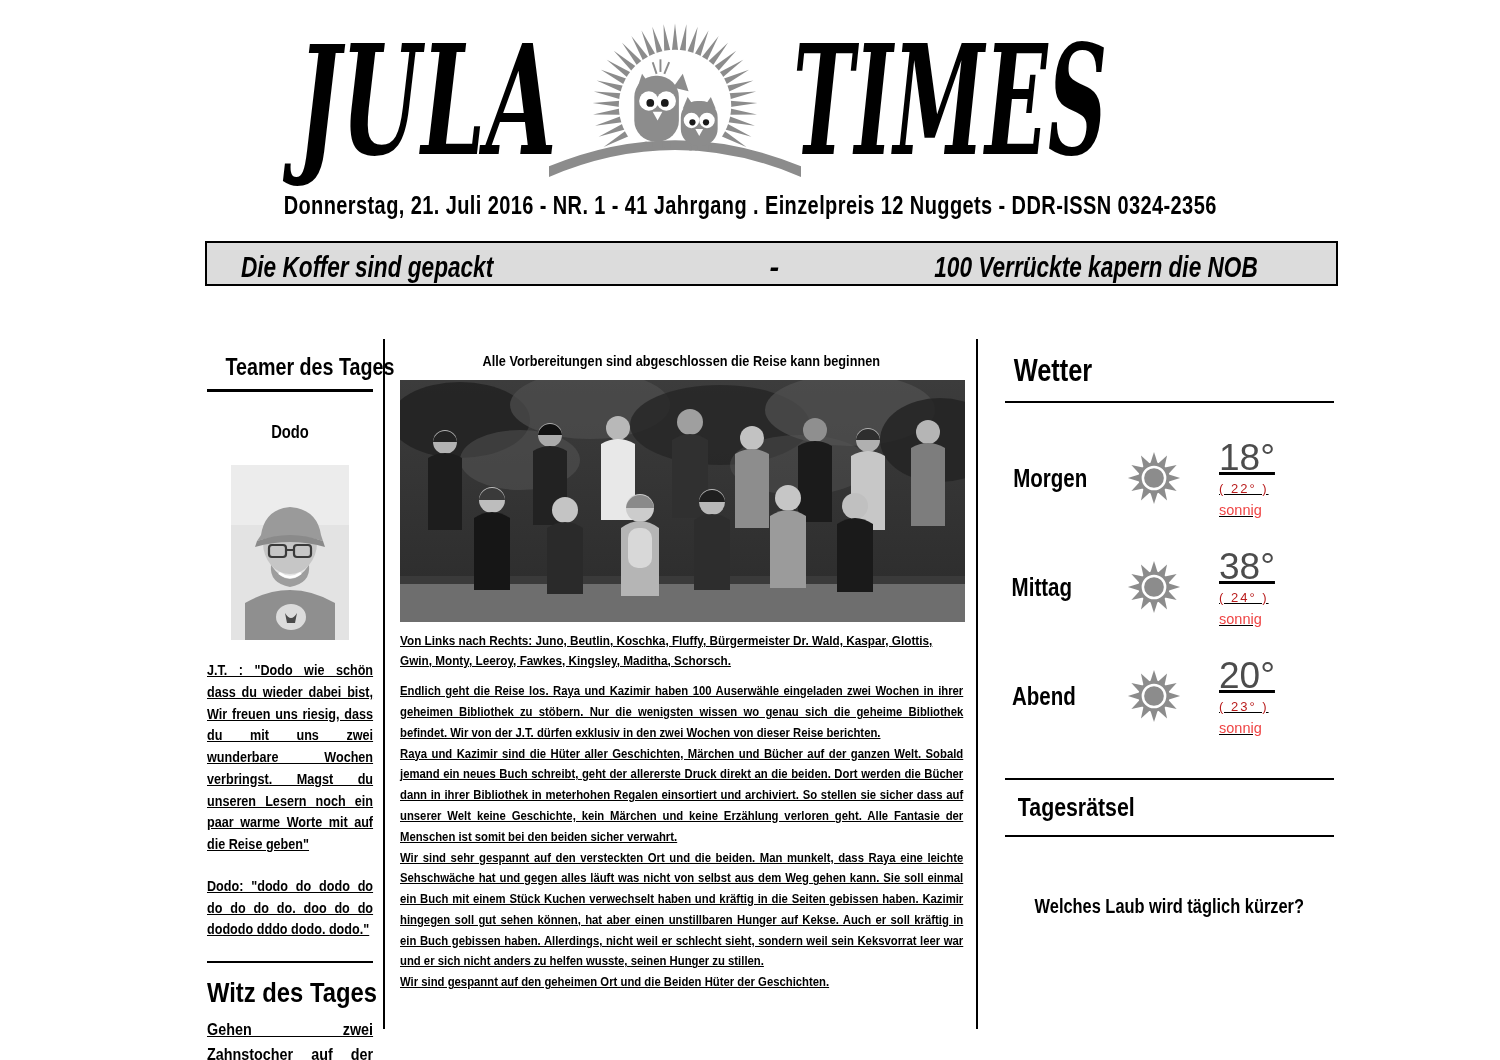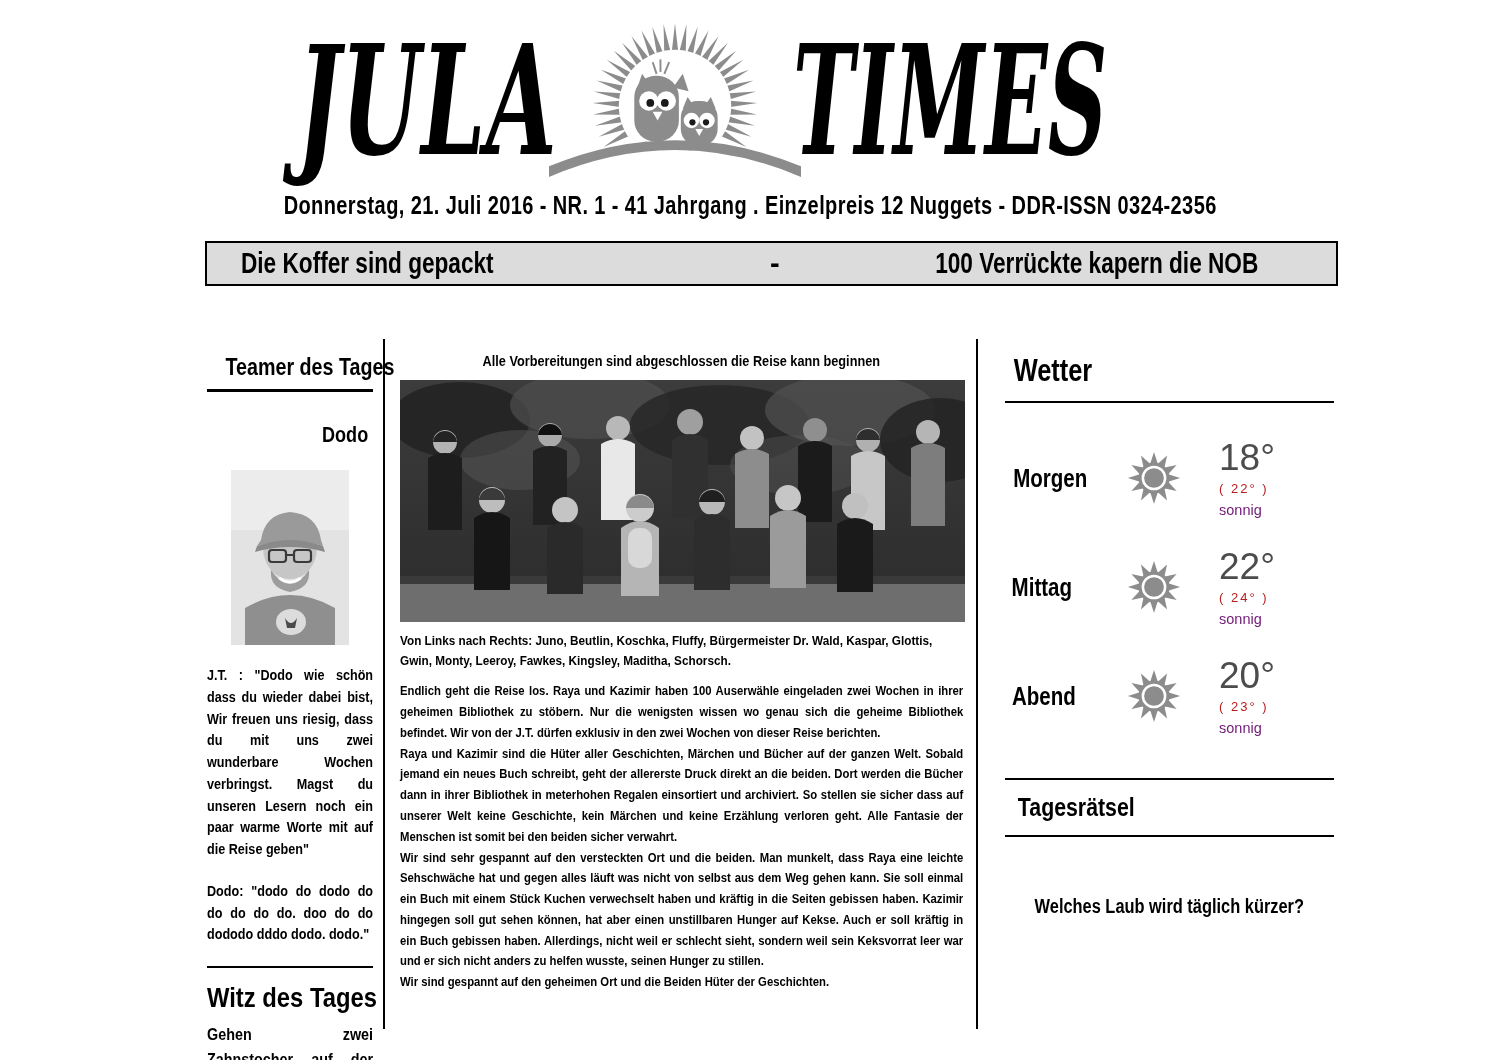--- a/index.html
+++ b/index.html
@@ -12,37 +12,37 @@
   .mast-word { font-family:"DejaVu Serif","Liberation Serif",serif; font-weight:bold; font-size:152px; line-height:1; letter-spacing:1px; white-space:nowrap; display:inline-block; }
   .mast-left  { transform:scaleX(0.60); transform-origin:100% 50%; margin-right:-8px; }
   .mast-right { transform:scaleX(0.54); transform-origin:0 50%;   margin-left:-8px; }
   .mast-logo svg { display:block; }
 
   .dateline-wrap { text-align:center; margin-top:6px; }
   .dateline { display:inline-block; font-weight:bold; font-size:25px; transform:scaleX(0.80); transform-origin:50% 50%; white-space:nowrap; letter-spacing:0.5px; }
 
   
   .banner { margin:21px 162px 0 205px; height:45px; background:#dcdcdc; border:2px solid #000;
-            display:flex; align-items:center; font-weight:bold; font-size:29px; }
+            display:flex; align-items:flex-end; font-weight:bold; font-size:29px;font-style:italic; }
   .banner .b-left  { display:inline-block; transform:scaleX(0.78); transform-origin:0 50%; margin-left:34px; white-space:nowrap; }
   .banner .b-sep   { flex:0 0 auto; margin-left:205px; }
   .banner .b-right { display:inline-block; transform:scaleX(0.78); transform-origin:100% 50%; margin-left:auto; margin-right:78px; white-space:nowrap; }
 
   
-  .content { display:flex; margin:53px 162px 0 195px; height:690px; }
+  .content { display:flex; margin:53px 162px 0 195px; height:690px;text-decoration:underline; }
   .col-left   { width:190px; flex:0 0 190px; border-right:2px solid #000; padding:14px 10px 0 12px; }
   .col-center { width:593px; flex:0 0 593px; border-right:2px solid #000; padding:6px 13px 0 15px; }
   .col-right  { flex:1 1 auto; padding:14px 10px 0 27px; }
 
   .cond-block { width:115%; transform:scaleX(0.87); transform-origin:0 0; }
   .cond-center { display:inline-block; transform:scaleX(0.82); transform-origin:50% 0; white-space:nowrap; }
 
   
   .teamer-head { text-align:center; border-bottom:3px solid #000; padding-bottom:8px; font-size:24px; font-weight:bold; }
-  .teamer-name { text-align:right; margin-top:30px; font-size:22px; font-weight:bold; }
+  .teamer-name { text-align:center; margin-top:30px; font-size:18px; font-weight:bold; }
   .teamer-photo-wrap { text-align:center; margin-top:22px; }
   .teamer-photo-wrap svg { display:inline-block; }
   .interview { margin-top:16px; font-weight:bold; font-size:14.5px; line-height:1.5; text-align:justify; }
   .interview p { margin-bottom:20px; }
   .lrule { height:2px; background:#000; margin:14px 0 14px 0; border:0; }
   .witz-head { font-size:28px; font-weight:bold; }
   .witz-head span { display:inline-block; transform:scaleX(0.85); transform-origin:0 50%; white-space:nowrap; }
   .joke { margin-top:8px; font-weight:bold; font-size:16.5px; line-height:1.5; text-align:justify; }
 
   
@@ -60,21 +60,21 @@
   
   .wetter-head-wrap { text-align:left; font-size:31px; font-weight:bold; }
   .rrule { height:2px; background:#000; border:0; margin-top:12px; }
   .weather-rows { margin-top:36px; }
   .weather-row { display:grid; grid-template-columns:120px 88px 1fr; align-items:center; margin-bottom:30px; }
   .w-label { font-size:25px; font-weight:bold; }
   .w-icon svg { display:block; }
   .w-temps { padding-left:6px; color:#4c4c4c; }
   .w-temp { font-size:37px; font-weight:normal; line-height:1.05; }
   .w-feels { font-size:13px; color:#b91c1c; letter-spacing:2px; margin-top:3px; }
-  .w-cond { font-size:14.5px; color:#701a75; margin-top:6px; }
+  .w-cond { font-size:14.5px; color:#ef4444; margin-top:6px; }
   .raetsel { margin-top:42px; }
   .raetsel-head-wrap { text-align:left; font-size:26px; font-weight:bold; margin-top:12px; }
   .raetsel .rrule2 { height:2px; background:#000; border:0; margin-top:12px; }
   .riddle-wrap { text-align:center; margin-top:58px; font-size:20px; font-weight:bold; }
 </style>
 </head>
 <body>
 
 <div class="page">
 
@@ -360,21 +360,21 @@
                   <polygon points="0,-27 4.5,-13 -4.5,-13" transform="rotate(240)"></polygon>
                     <polygon points="0,-27 4.5,-13 -4.5,-13" transform="rotate(270)"></polygon>
                   <polygon points="0,-27 4.5,-13 -4.5,-13" transform="rotate(300)"></polygon>
                     <polygon points="0,-27 4.5,-13 -4.5,-13" transform="rotate(330)"></polygon>
                   <circle r="16"></circle>
                 </g>
                 <circle r="11.5" fill="#8c8c8c" stroke="#fff" stroke-width="2.6"></circle>
               </svg>
             </div>
             <div class="w-temps">
-              <div class="w-temp">22°</div>
+              <div class="w-temp">38°</div>
               <div class="w-feels">( 24° )</div>
               <div class="w-cond">sonnig</div>
             </div>
           </div>
 
           <div class="weather-row">
             <div class="w-label"><span class="cond-center">Abend</span></div>
             <div class="w-icon">
               <svg width="58" height="58" viewBox="-30 -30 60 60" aria-hidden="true">
                 <g fill="#8c8c8c">

